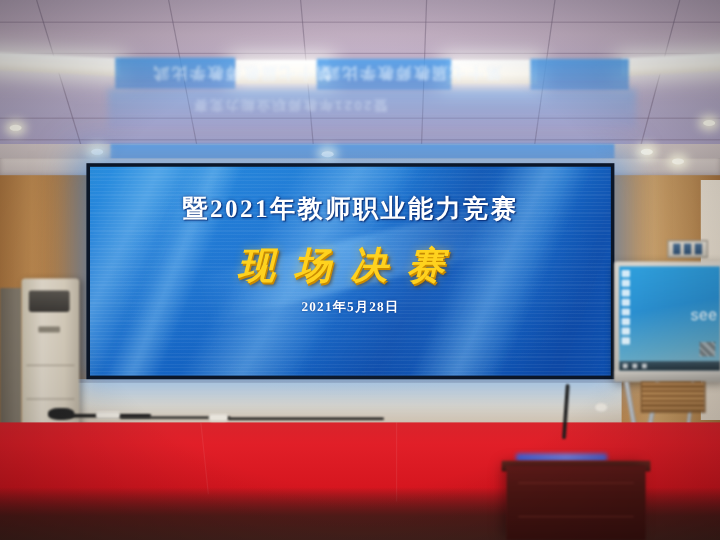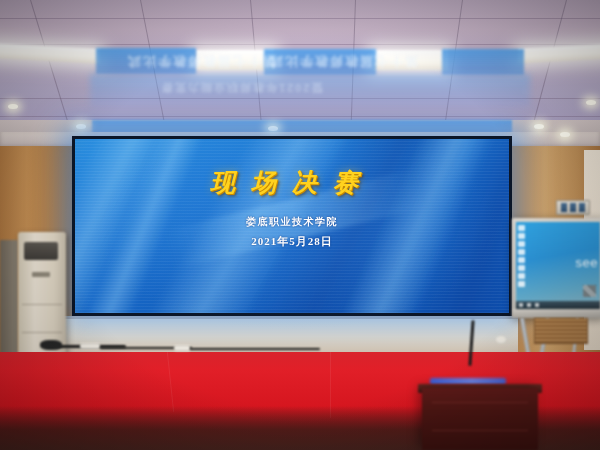--- a/index.html
+++ b/index.html
@@ -183,21 +183,21 @@
     font-size: 19px;
     letter-spacing: 2.5px;
   }
   .line2 {
     font-size: 21px;
     letter-spacing: 2px;
     margin-top: 7px;
   }
   .line3 {
     margin-top: 13px;
-    font-size: 25px;
+    font-size: 31px;
     font-weight: bold;
     font-family: "Liberation Serif", "DejaVu Serif", serif;
     letter-spacing: 16px;
     color: #ffd21e;
     text-shadow:
       1px 1px 0 #c98a00,
       2px 2px 3px rgba(60,30,0,0.55),
       0 0 8px rgba(255,200,40,0.45);
     white-space: nowrap;
     font-style: italic;
@@ -504,22 +504,22 @@
       <div class="ray" style="left:40px;  top:-50px; width:44px; height:310px; transform: rotate(22deg);"></div>
       <div class="ray" style="left:120px; top:-60px; width:90px; height:330px; transform: rotate(30deg);"></div>
       <div class="ray-dark" style="left:210px; top:-40px; width:120px; height:300px; transform: rotate(28deg);"></div>
       <div class="ray" style="left:300px; top:-60px; width:70px; height:330px; transform: rotate(24deg);"></div>
       <div class="ray-dark" style="left:360px; top:-50px; width:100px; height:320px; transform: rotate(20deg);"></div>
       <div class="ray" style="left:90px; top:60px; width:260px; height:40px; transform: rotate(-14deg);"></div>
 
       <div class="scanlines"></div>
 
       <div class="led-content">
+        <div class="line2">暨2021年教师职业能力竞赛</div>
         <div class="line3">现场决赛</div>
-        <div class="line4">娄底职业技术学院</div>
         <div class="line5">2021年5月28日</div>
       </div>
     </div>
   </div>
 
   <div class="ac-side blurs"></div>
   <div class="ac-unit blurs">
     <div class="ac-vent"></div>
     <div class="ac-logo"></div>
     <div class="ac-seam" style="top:72px;"></div>

